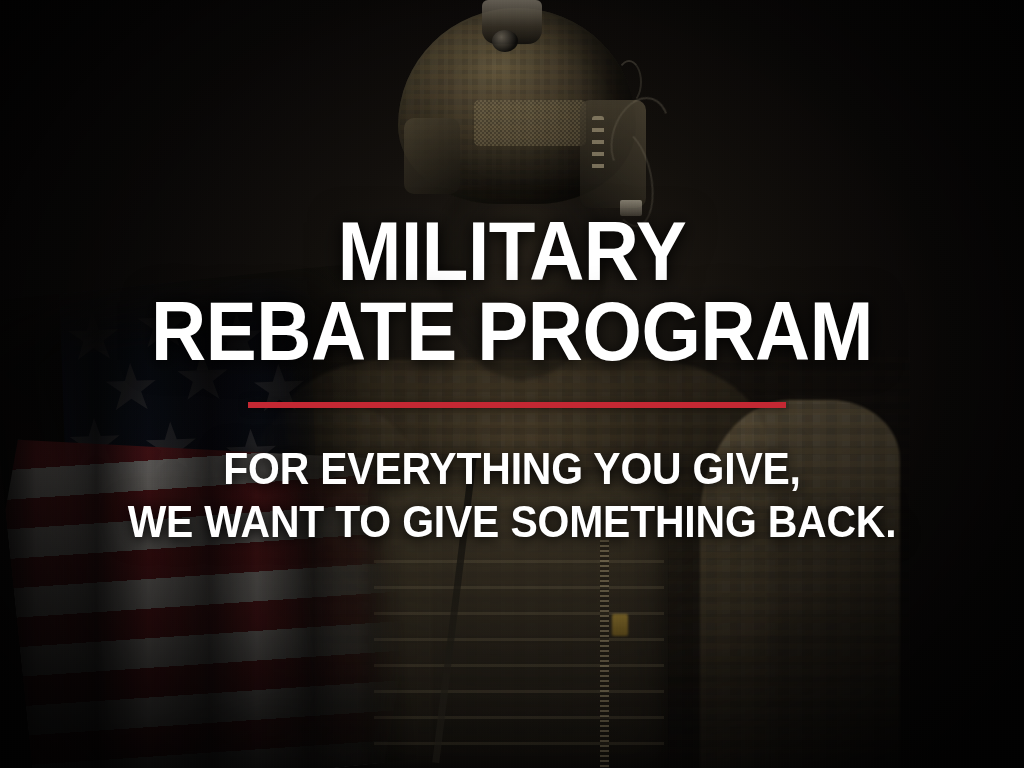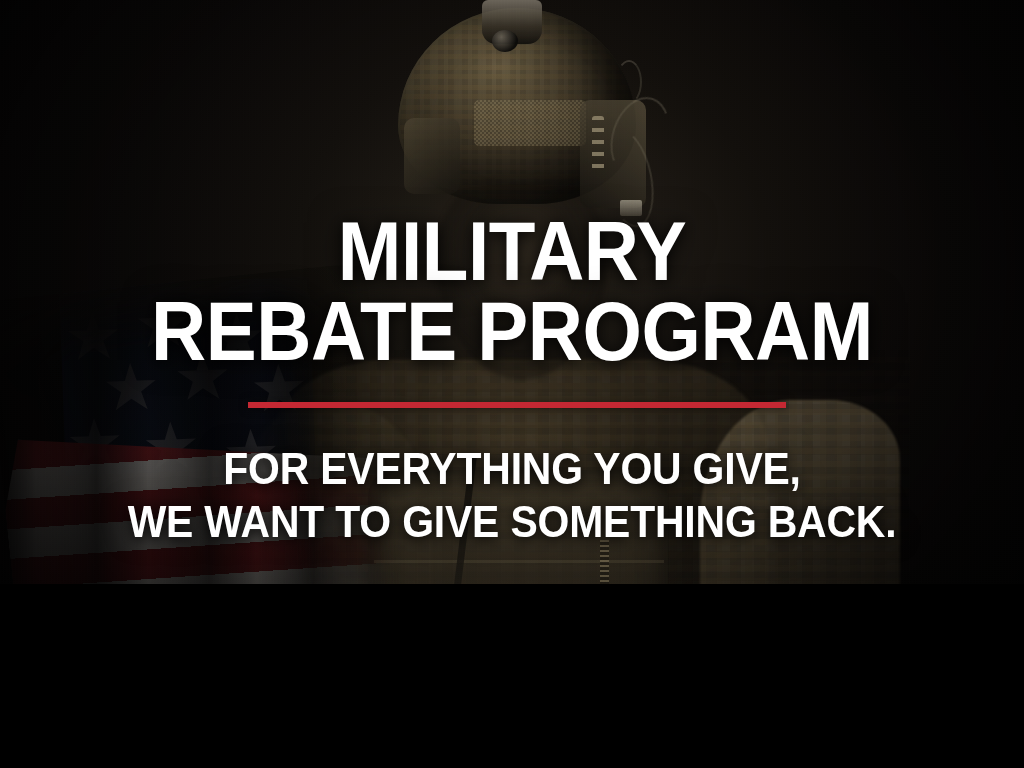--- a/index.html
+++ b/index.html
@@ -8,21 +8,21 @@
     padding: 0;
     background: #000;
   }
   body {
     font-family: "Liberation Sans", sans-serif;
   }
 
   #poster {
     position: relative;
     width: 1024px;
-    height: 584px;
+    height: 768px;
     overflow: hidden;
     background: #070606;
   }
 
   
   .bg-layer {
     position: absolute;
     inset: 0;
     pointer-events: none;
   }

